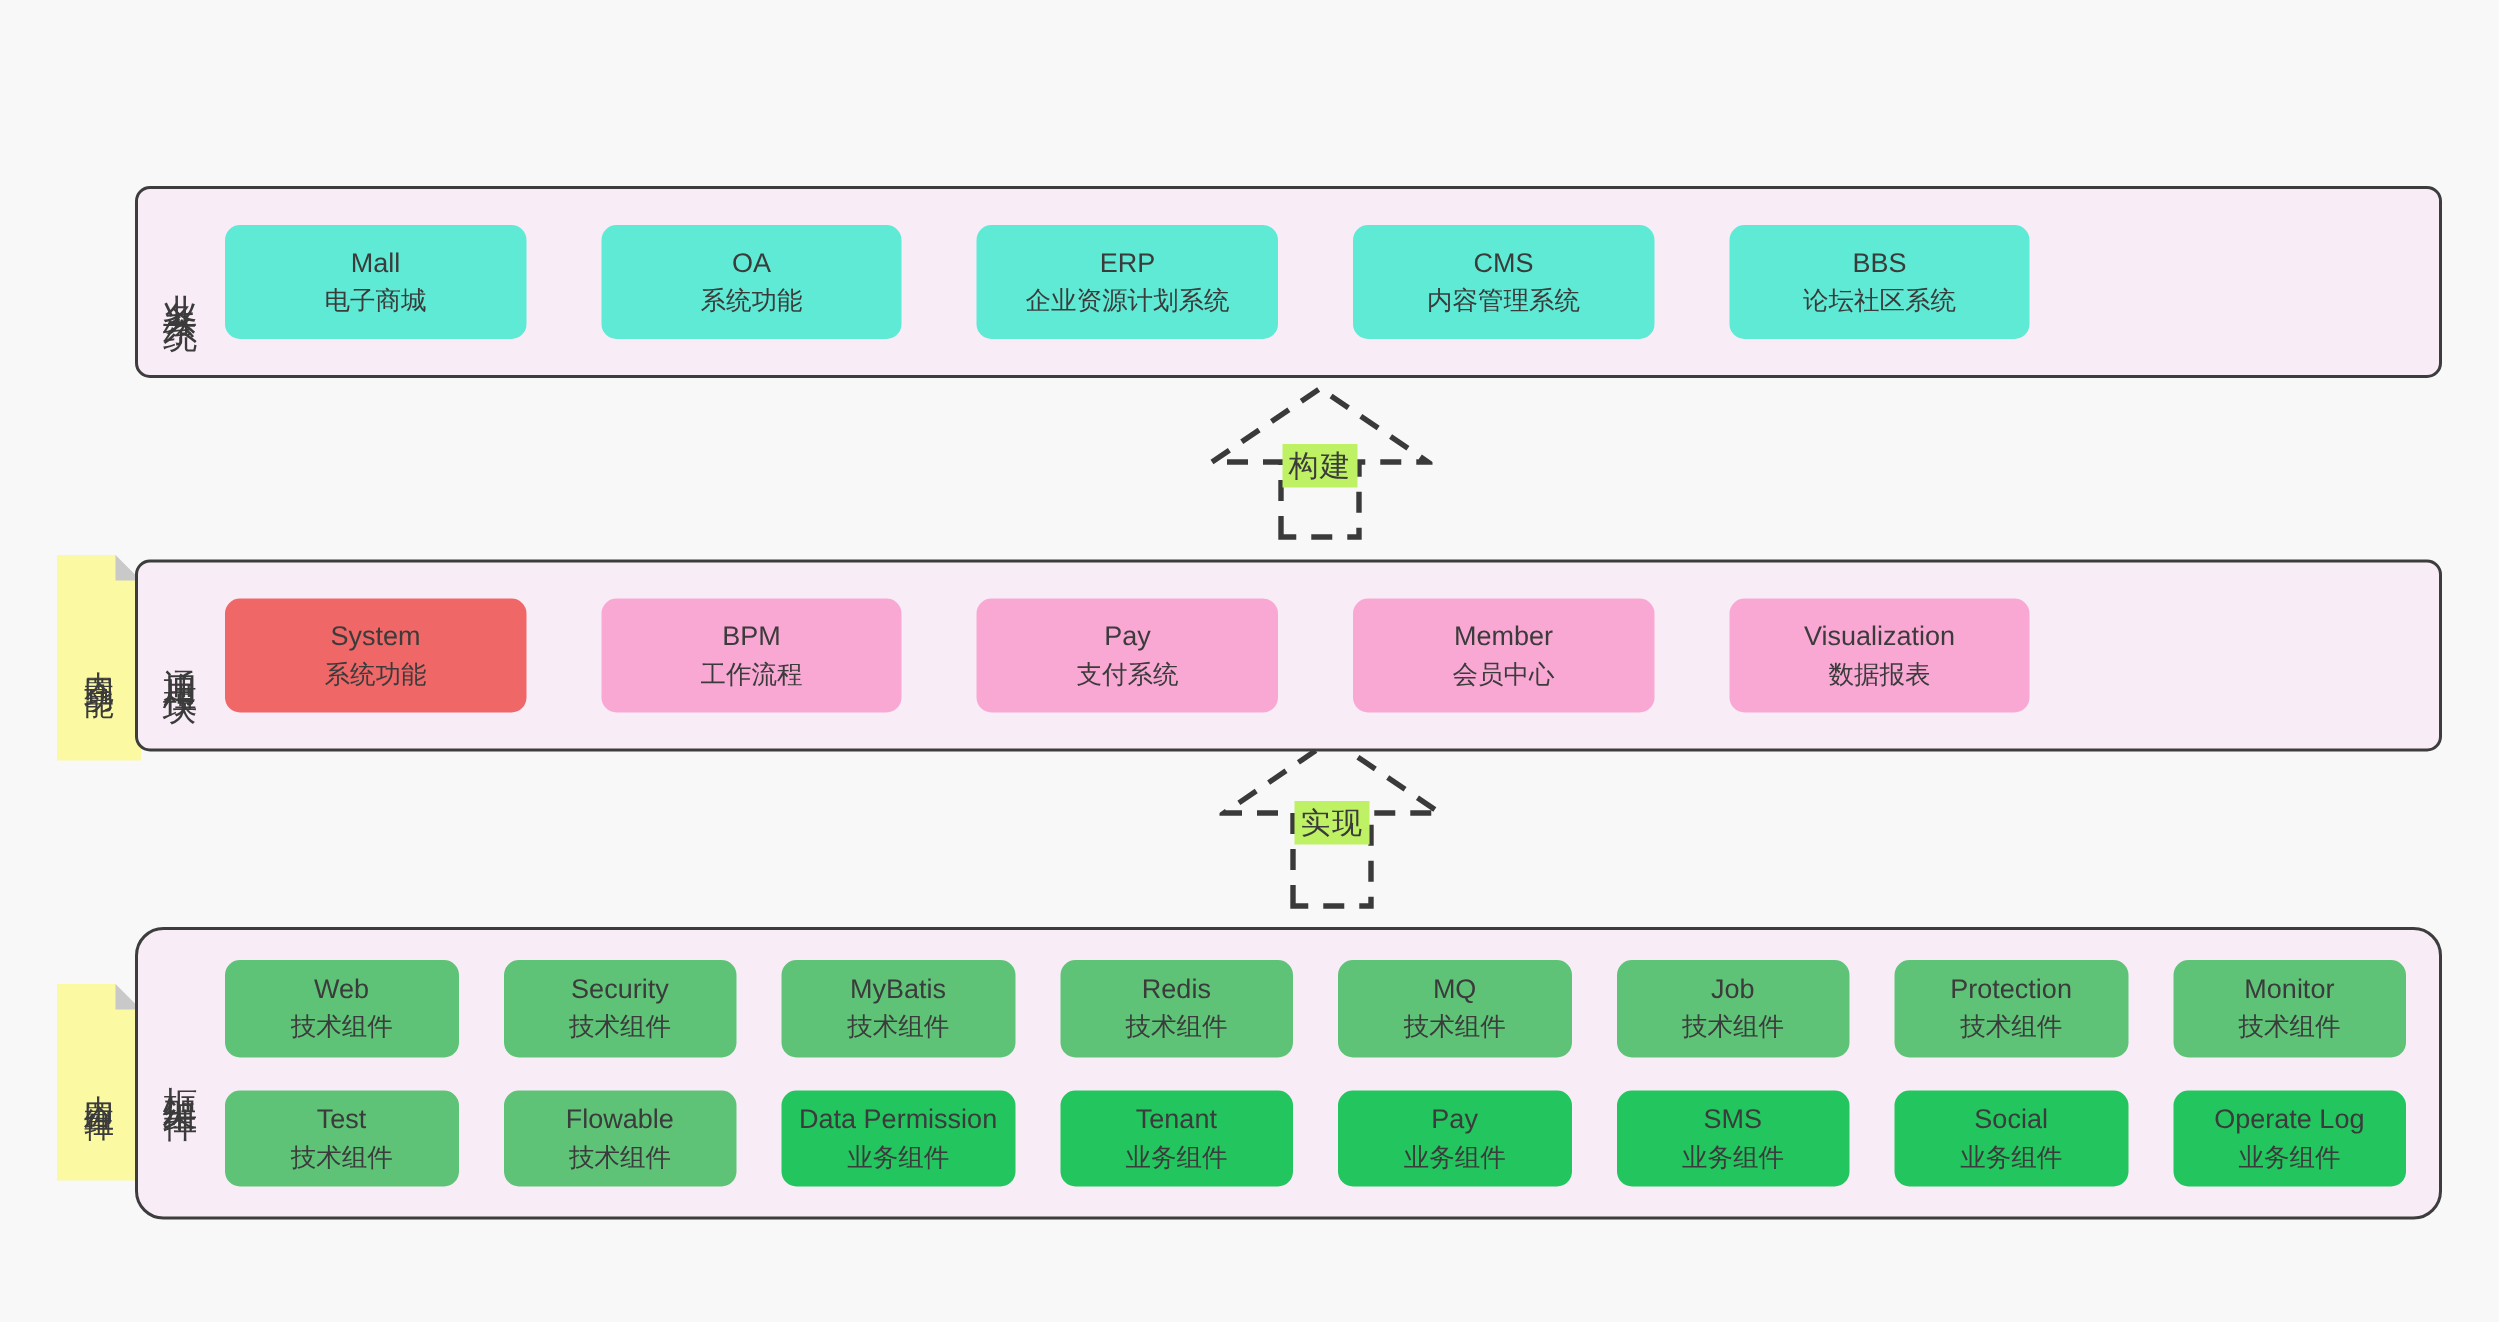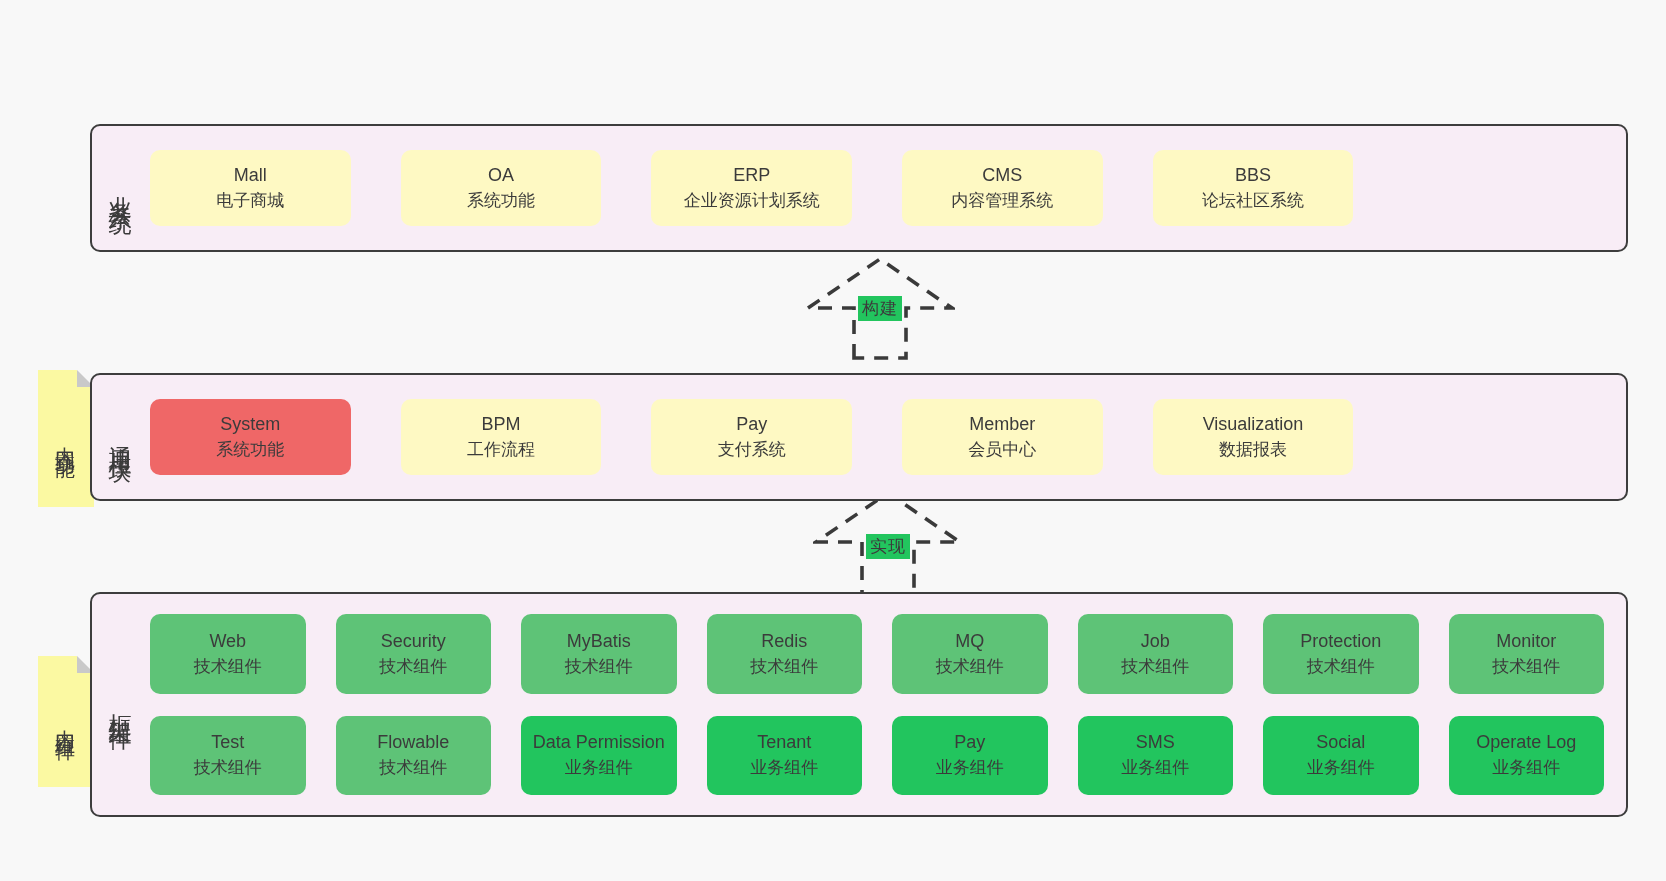--- a/index.html
+++ b/index.html
@@ -8,38 +8,38 @@
     background:#f8f8f8;color:#3b3b3b;
     font-family:"Liberation Sans","DejaVu Sans",sans-serif;
   }
   .panel{
     position:absolute;left:90px;width:1538px;box-sizing:border-box;
     background:#f8edf6;border:2px solid #3d3d3d;border-radius:10px;
     display:flex;z-index:2;
   }
   #panel-business{top:124px;height:128px;}
   #panel-modules{top:373px;height:128px;}
-  #panel-components{top:592px;height:225px;}
+  #panel-components{top:618px;height:195px;border-radius:19px;}
   .side-label{
     width:58px;display:flex;align-items:center;justify-content:center;
     writing-mode:vertical-rl;text-orientation:upright;
     font-size:23px;letter-spacing:5px;color:#3b3b3b;font-weight:400;
   }
   .grid{flex:1;display:grid;box-sizing:border-box;align-items:stretch;}
   .cols6{grid-template-columns:repeat(6,1fr);column-gap:50px;padding:24px 22px 24px 0;}
   .cols8{grid-template-columns:repeat(8,1fr);column-gap:30px;row-gap:22px;grid-auto-rows:1fr;padding:20px 22px 20px 0;}
   .box{
     border-radius:10px;display:flex;flex-direction:column;
     align-items:center;justify-content:center;text-align:center;
     line-height:25px;font-size:18px;padding:2px 4px;box-sizing:border-box;
   }
   .box .sub{font-size:17px;}
-  .box.blue{background:#fef9c3;}
+  .box.blue{background:#5eead4;}
   .box.red{background:#ef6767;justify-content:center;}
-  .box.pink{background:#fef9c3;}
+  .box.pink{background:#f9a8d4;}
   .box.green{background:#5ec377;}
   .box.lightgreen{background:#22c55e;}
   .sticky{
     position:absolute;left:38px;width:56px;background:#fbf9a2;z-index:1;
   }
   #sticky-modules{top:370px;height:137px;}
   #sticky-components{top:656px;height:131px;}
   .fold{
     position:absolute;top:0;right:0;width:0;height:0;
     border-width:0 17px 17px 0;border-style:solid;
@@ -50,21 +50,21 @@
     writing-mode:vertical-rl;text-orientation:upright;
     font-size:20px;letter-spacing:4px;
   }
   .arrow{position:absolute;width:150px;z-index:0;}
   #arrow-build{left:805px;top:256px;height:104px;}
   #arrow-implement{left:813px;top:490px;height:116px;}
   .arrow svg{display:block;width:100%;height:100%;}
   .arrow path{fill:none;stroke:#3a3a3a;stroke-width:3.6;stroke-dasharray:14 10;}
   .arrow-label{
     position:absolute;left:50%;transform:translateX(-50%);
-    background:#22c55e;padding:1px 4px;font-size:17px;letter-spacing:1px;white-space:nowrap;
+    background:#bef264;padding:1px 4px;font-size:20px;letter-spacing:1px;white-space:nowrap;
   }
   #arrow-build .arrow-label{top:40px;}
   #arrow-implement .arrow-label{top:44px;}
 </style>
 </head>
 <body>
 
 <div class="panel" id="panel-business">
   <div class="side-label">业务系统</div>
   <div class="grid cols6">

